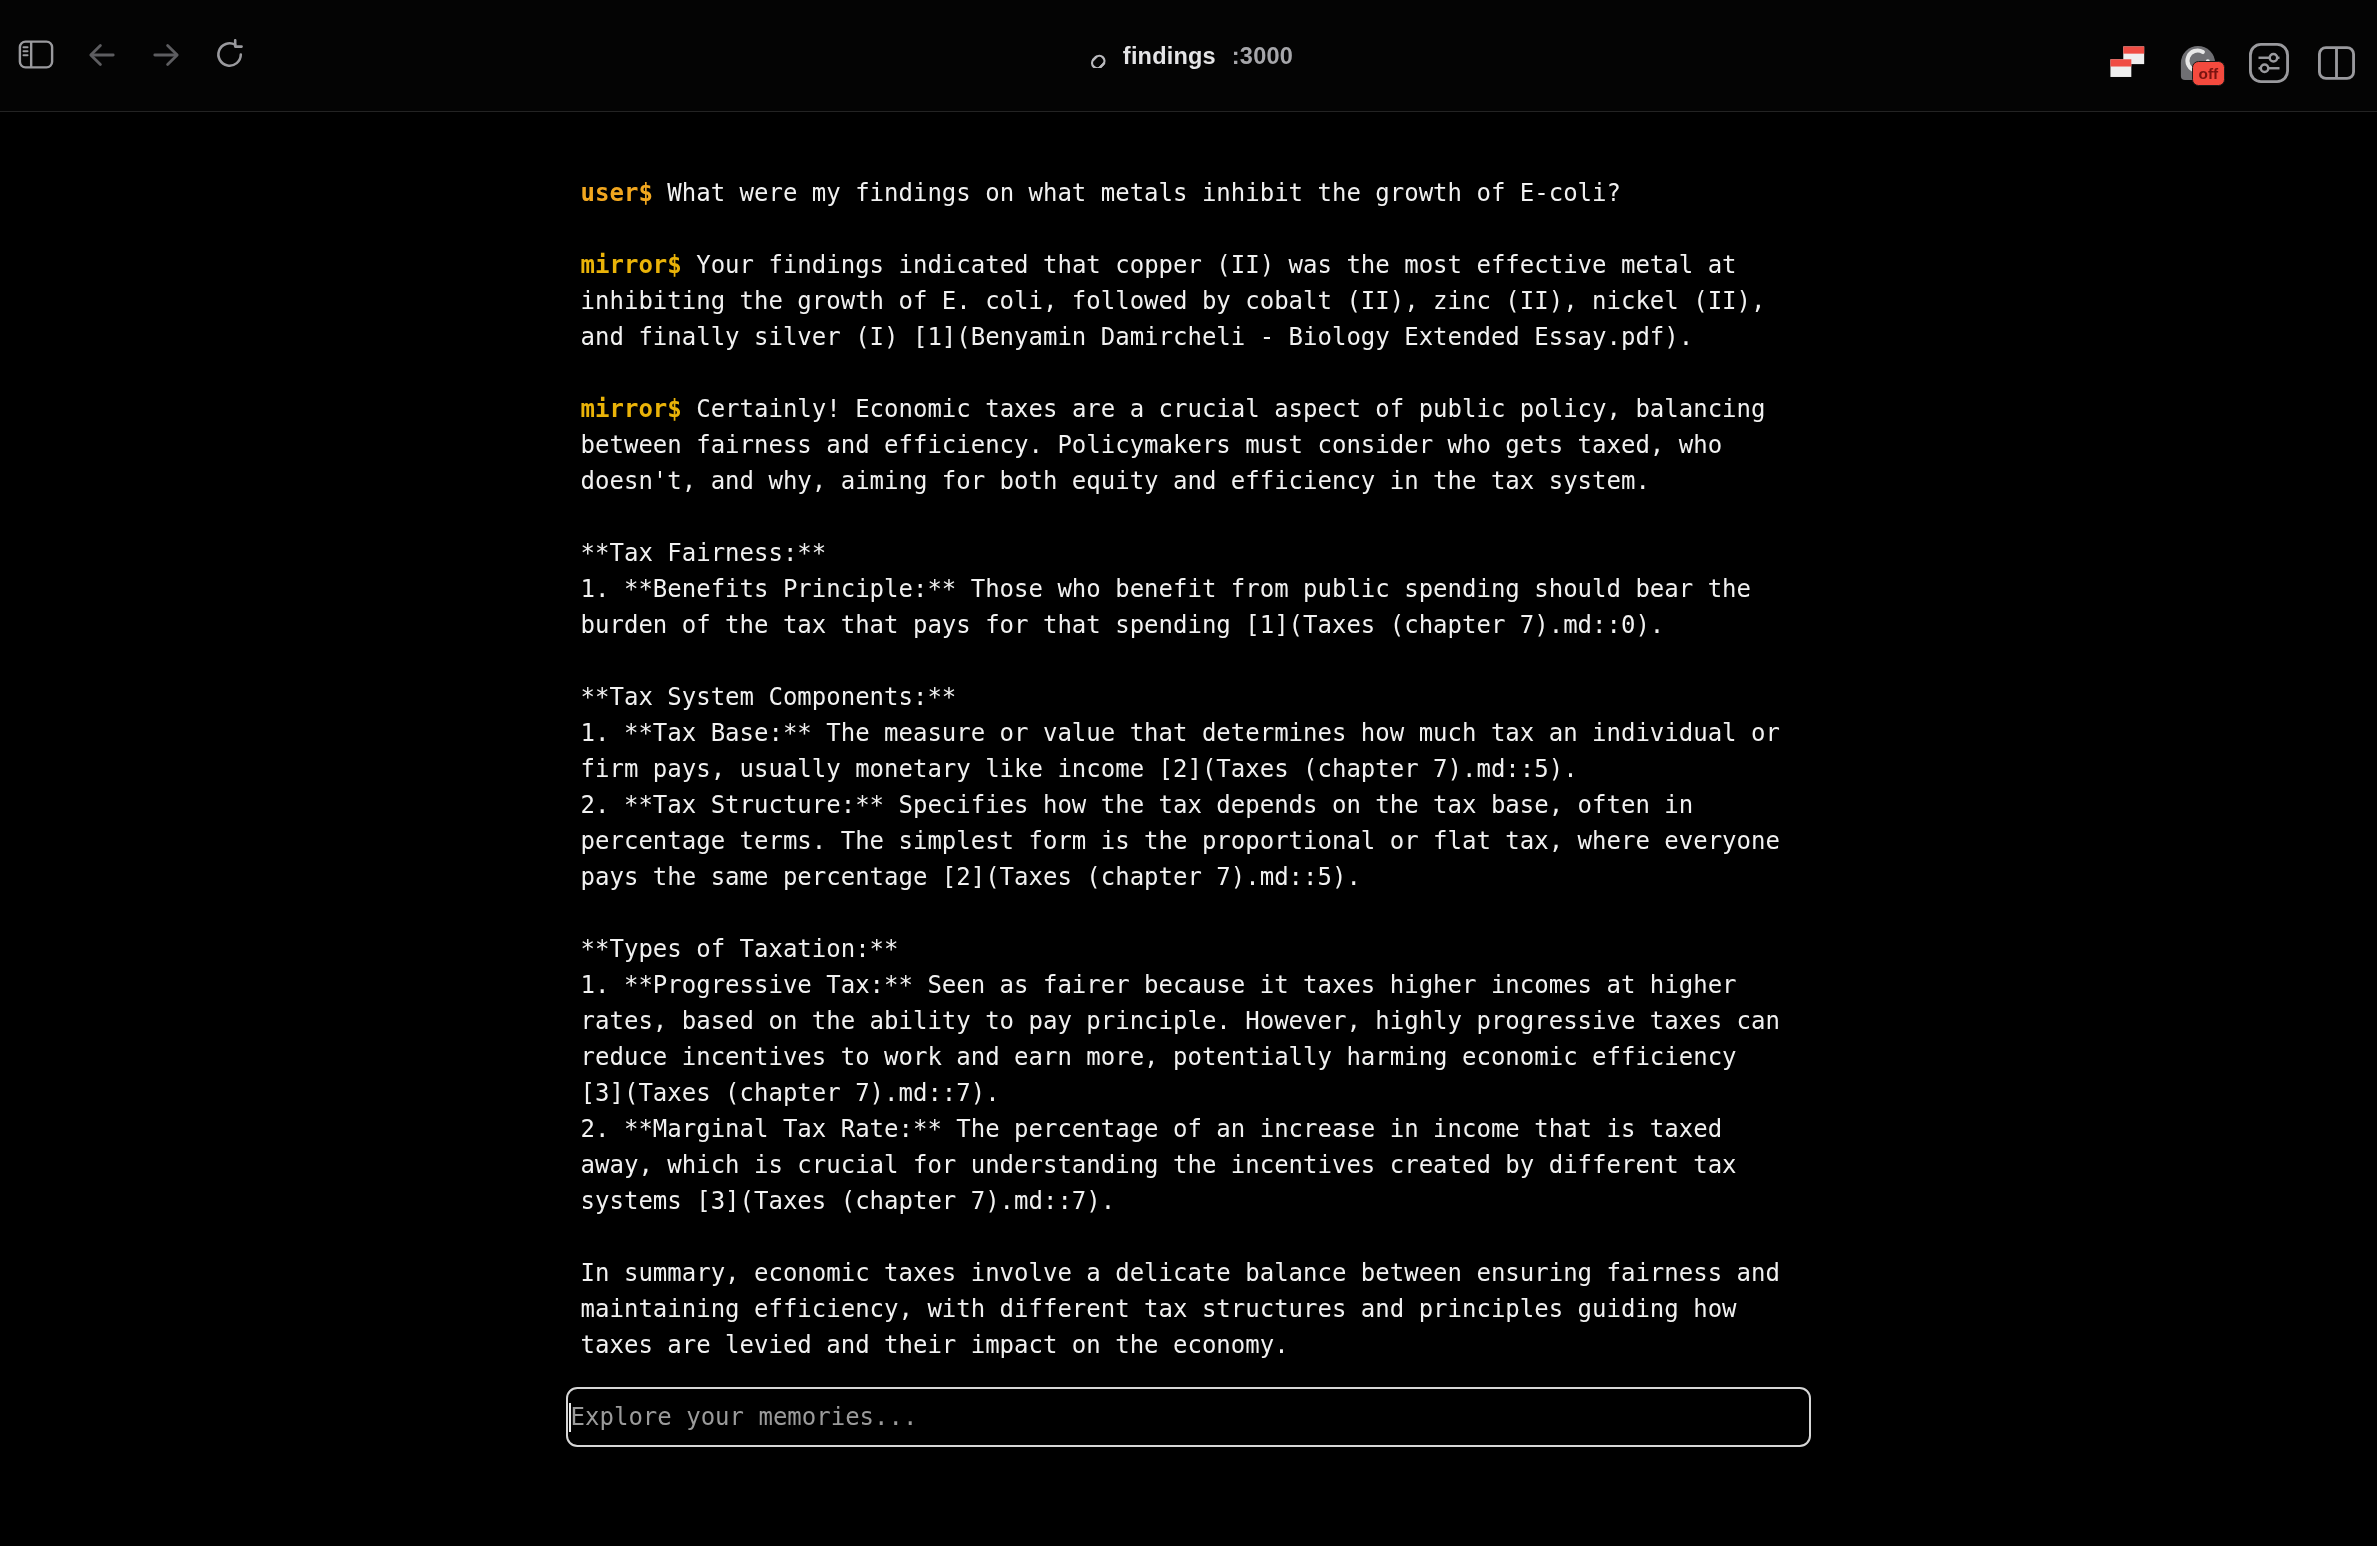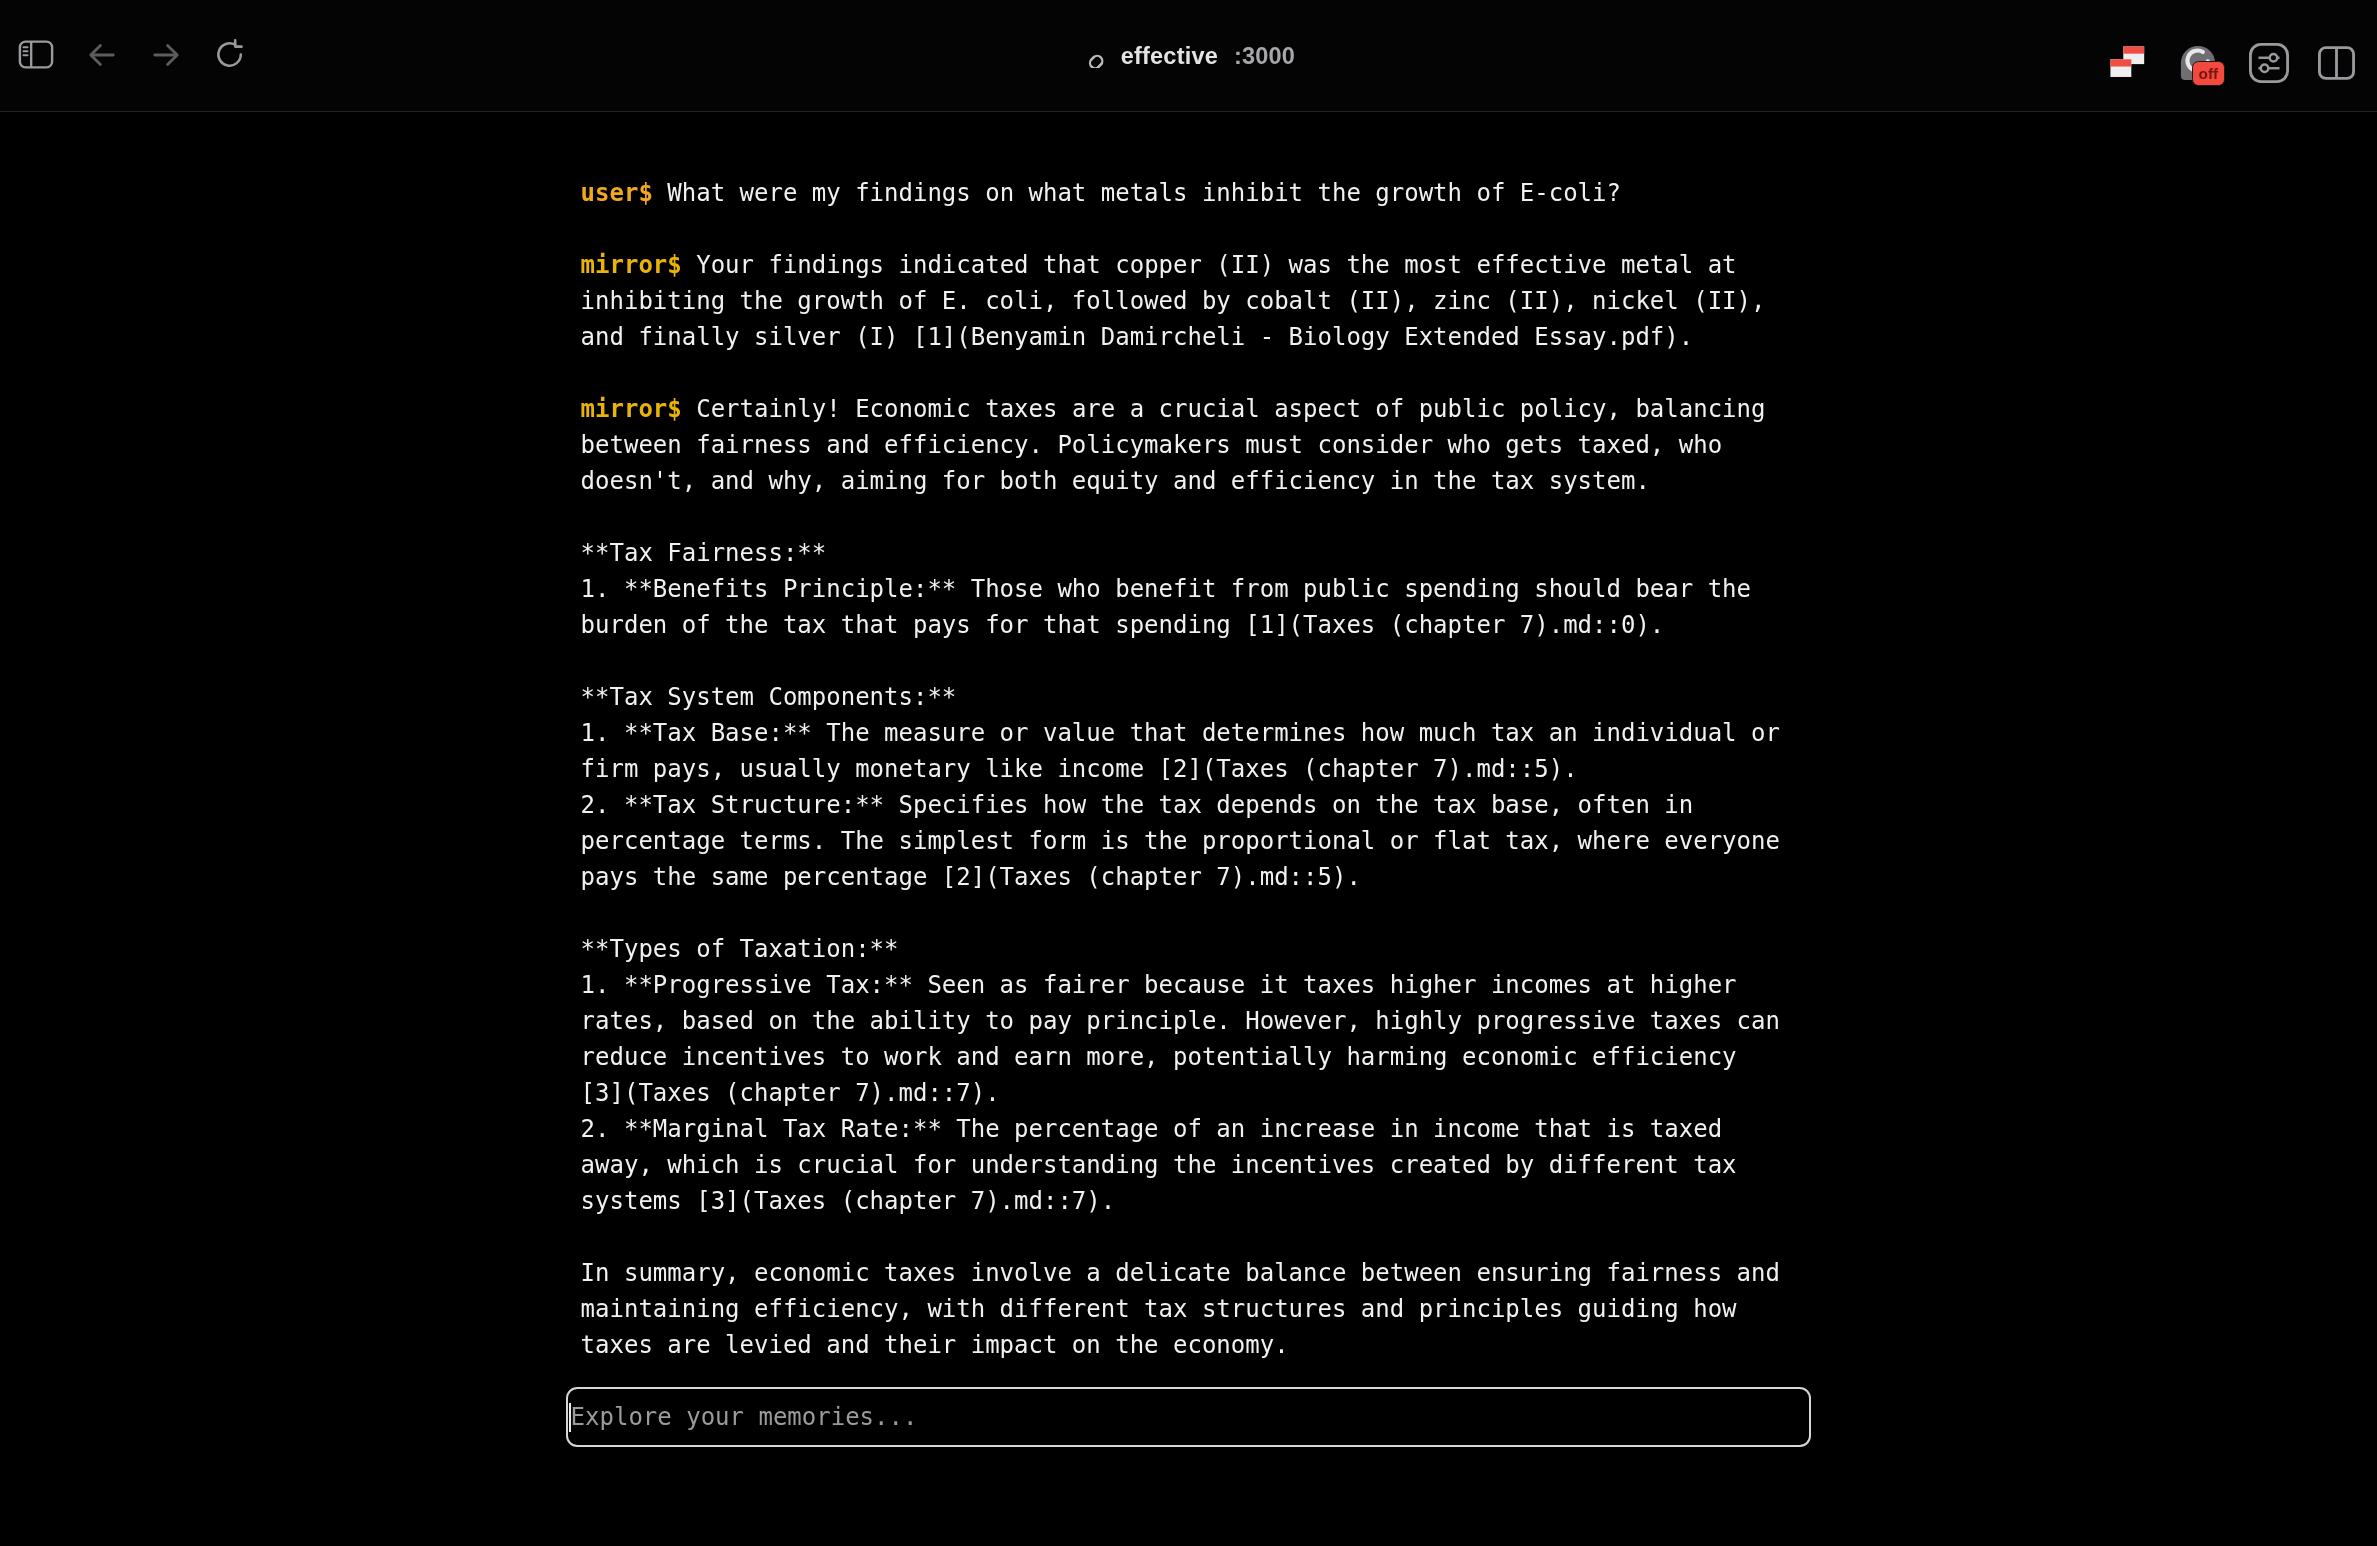--- a/index.html
+++ b/index.html
@@ -94,21 +94,21 @@
     </button>
   </div>
 
   <div class="tb-center">
     <span>
       <svg width="27.5" height="27.5" viewBox="0 0 34 34" fill="none">
         <path d="M14.5 19.5 L11 23 a6.3 6.3 0 0 0 8.9 8.9 l4.2-4.2" stroke="#b9b9bd" stroke-width="2.8" stroke-linecap="round" fill="none"></path>
         <path d="M19.5 14.5 L23 11 a6.3 6.3 0 0 1 8.9 8.9 l-4.2 4.2" stroke="#b9b9bd" stroke-width="2.8" stroke-linecap="round" fill="none" transform="translate(-9,9)"></path>
       </svg>
     </span>
-    <span class="url-text"><span class="url-host">effective</span><span class="url-port">:3000</span></span>
+    <span class="url-text"><span class="url-host">findings</span><span class="url-port">:3000</span></span>
   </div>
 
   <div class="tb-right">
     <button class="tb-btn">
       <span>
         <svg width="45" height="45" viewBox="0 0 56 56" fill="none">
           <g>
             <rect x="24" y="8" width="26" height="22" fill="#efefef"></rect>
             <rect x="24" y="8" width="26" height="9" fill="#f04d44"></rect>
             <rect x="8" y="24" width="26" height="22" fill="#efefef"></rect>

